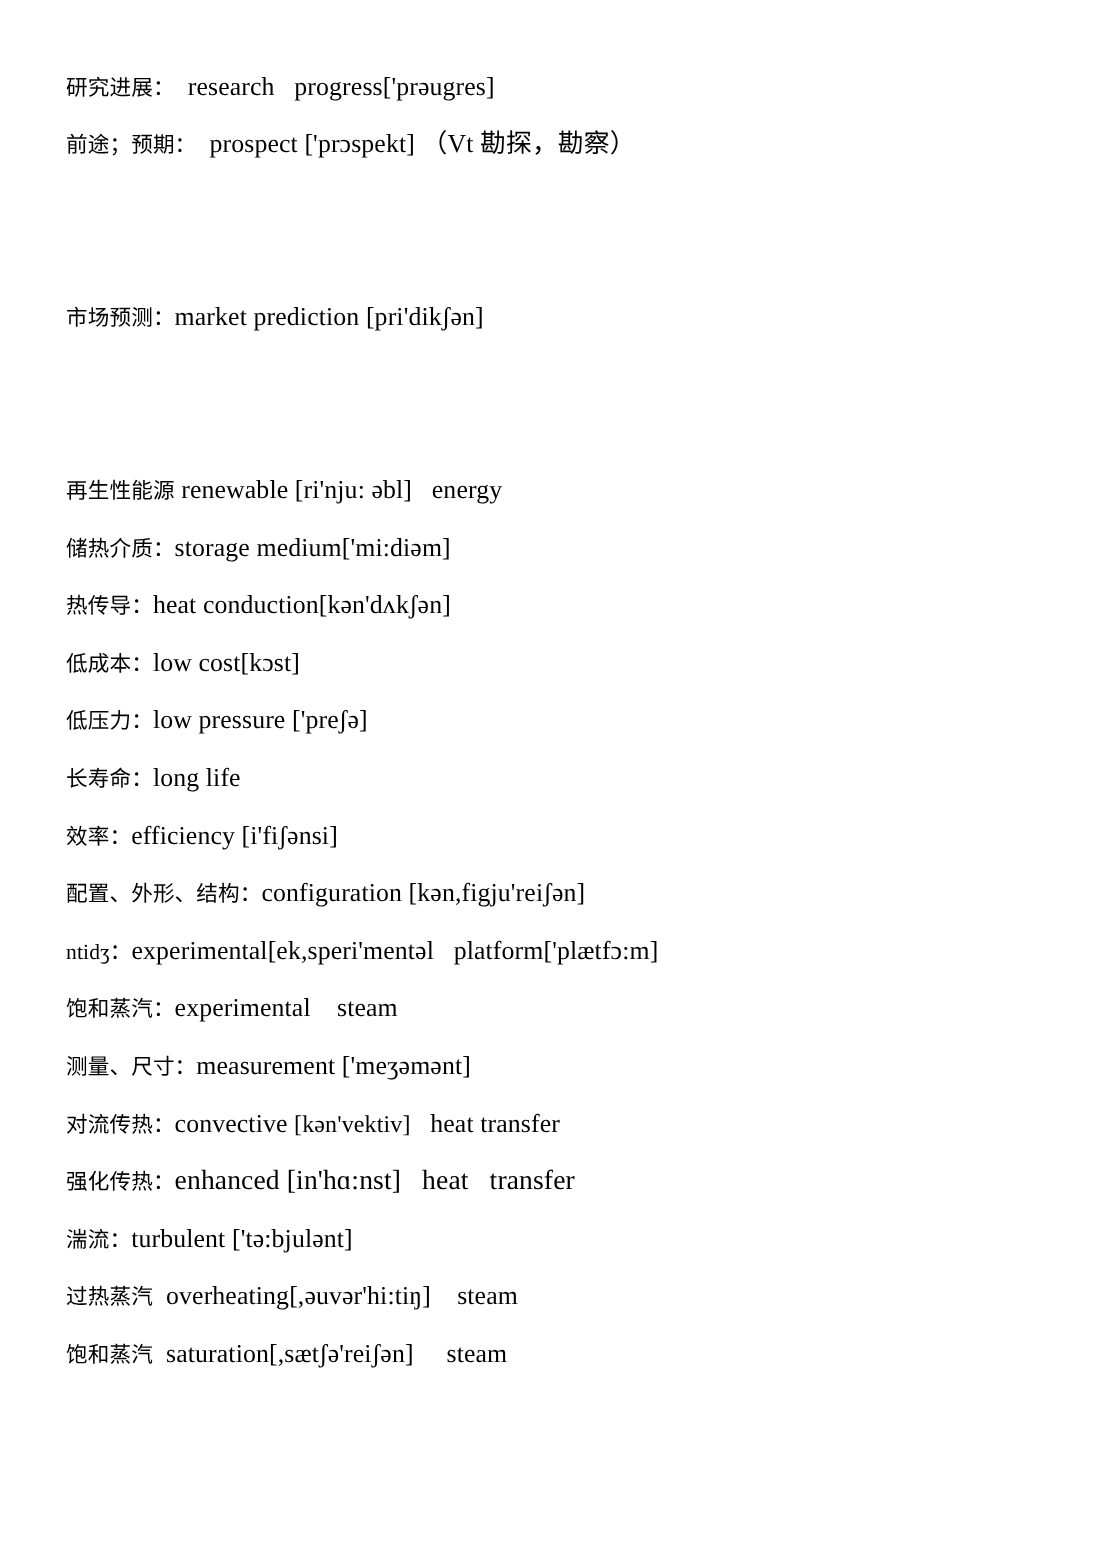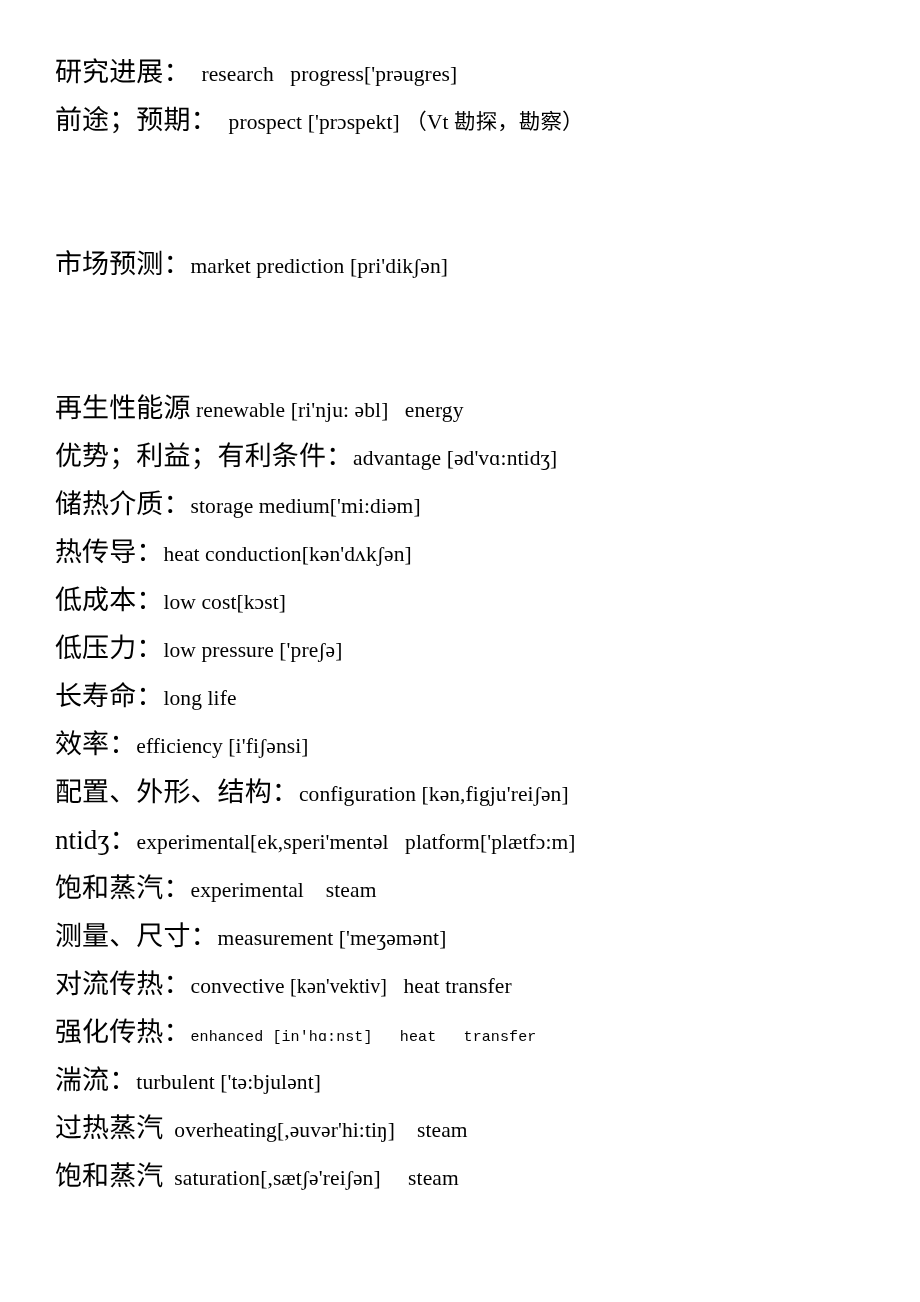--- a/index.html
+++ b/index.html
@@ -34,54 +34,53 @@
     font-size: 21.5px;
     white-space: pre;
     letter-spacing: 0.1px;
   }
   .line.blank {
     font-size: 21.5px;
   }
   
   .zh {
     font-family: "Liberation Serif", "DejaVu Serif", serif;
-    font-size: 27px;
+    font-size: 18px;
     margin-top: 36px;
   }
   
   .en {
     font-family: "Liberation Serif", "DejaVu Serif", serif;
     font-size: 21.5px;
   }
   
   .ipa-sans {
     font-family: Liberation Serif, serif;
     font-size: 20px;
   }
   
   .line.sans .en,
   .line.sans .ipa-sans {
-    font-family: Liberation Mono, monospace;
-    font-size: 15px;
+    font-family: Liberation Serif, serif;
+    font-size: 23px;
   }
 </style>
 </head>
 <body>
 
 <div id="page">
   <div class="doc-body" id="doc-body">
       <div class="line" id="line-research-progress"><span class="zh">研究进展：</span><span class="en">  research   progress</span><span class="en">['prəugres]</span></div>
       <div class="line" id="line-prospect"><span class="zh">前途；预期：</span><span class="en">  prospect </span><span class="en">['prɔspekt]</span><span class="en"> （Vt 勘探，勘察）</span></div>
       <div class="line blank" id="blank-1">&nbsp;</div>
       <div class="line blank" id="blank-2">&nbsp;</div>
       <div class="line" id="line-market-prediction"><span class="zh">市场预测：</span><span class="en">market prediction </span><span class="en">[pri'dikʃən]</span></div>
       <div class="line blank" id="blank-3">&nbsp;</div>
       <div class="line blank" id="blank-4">&nbsp;</div>
       <div class="line" id="line-renewable-energy"><span class="zh">再生性能源</span><span class="en"> renewable </span><span class="en">[ri'nju: əbl]</span><span class="en">   energy</span></div>
-      <div class="line" id="line-advantage"><span class="zh">优势；利益；有利条件：</span><span class="en">advantage </span><span class="en">[əd'vɑ:ntidʒ]</span></div>
       <div class="line" id="line-storage-medium"><span class="zh">储热介质：</span><span class="en">storage medium</span><span class="en">['mi:diəm]</span></div>
       <div class="line" id="line-heat-conduction"><span class="zh">热传导：</span><span class="en">heat conduction</span><span class="en">[kən'dʌkʃən]</span></div>
       <div class="line" id="line-low-cost"><span class="zh">低成本：</span><span class="en">low cost</span><span class="en">[kɔst]</span></div>
       <div class="line" id="line-low-pressure"><span class="zh">低压力：</span><span class="en">low pressure </span><span class="en">['preʃə]</span></div>
       <div class="line" id="line-long-life"><span class="zh">长寿命：</span><span class="en">long life</span></div>
       <div class="line" id="line-efficiency"><span class="zh">效率：</span><span class="en">efficiency </span><span class="en">[i'fiʃənsi]</span></div>
       <div class="line" id="line-configuration"><span class="zh">配置、外形、结构：</span><span class="en">configuration </span><span class="en">[kən,figju'reiʃən]</span></div>
       <div class="line" id="line-experimental-platform"><span class="zh">ntidʒ：</span><span class="en">experimental</span><span class="en">[ek,speri'mentəl</span><span class="en">   platform['plætfɔ:m]</span></div>
       <div class="line" id="line-experimental-system"><span class="zh">饱和蒸汽：</span><span class="en">experimental    steam</span></div>
       <div class="line" id="line-measurement"><span class="zh">测量、尺寸：</span><span class="en">measurement </span><span class="en">['meʒəmənt]</span></div>

